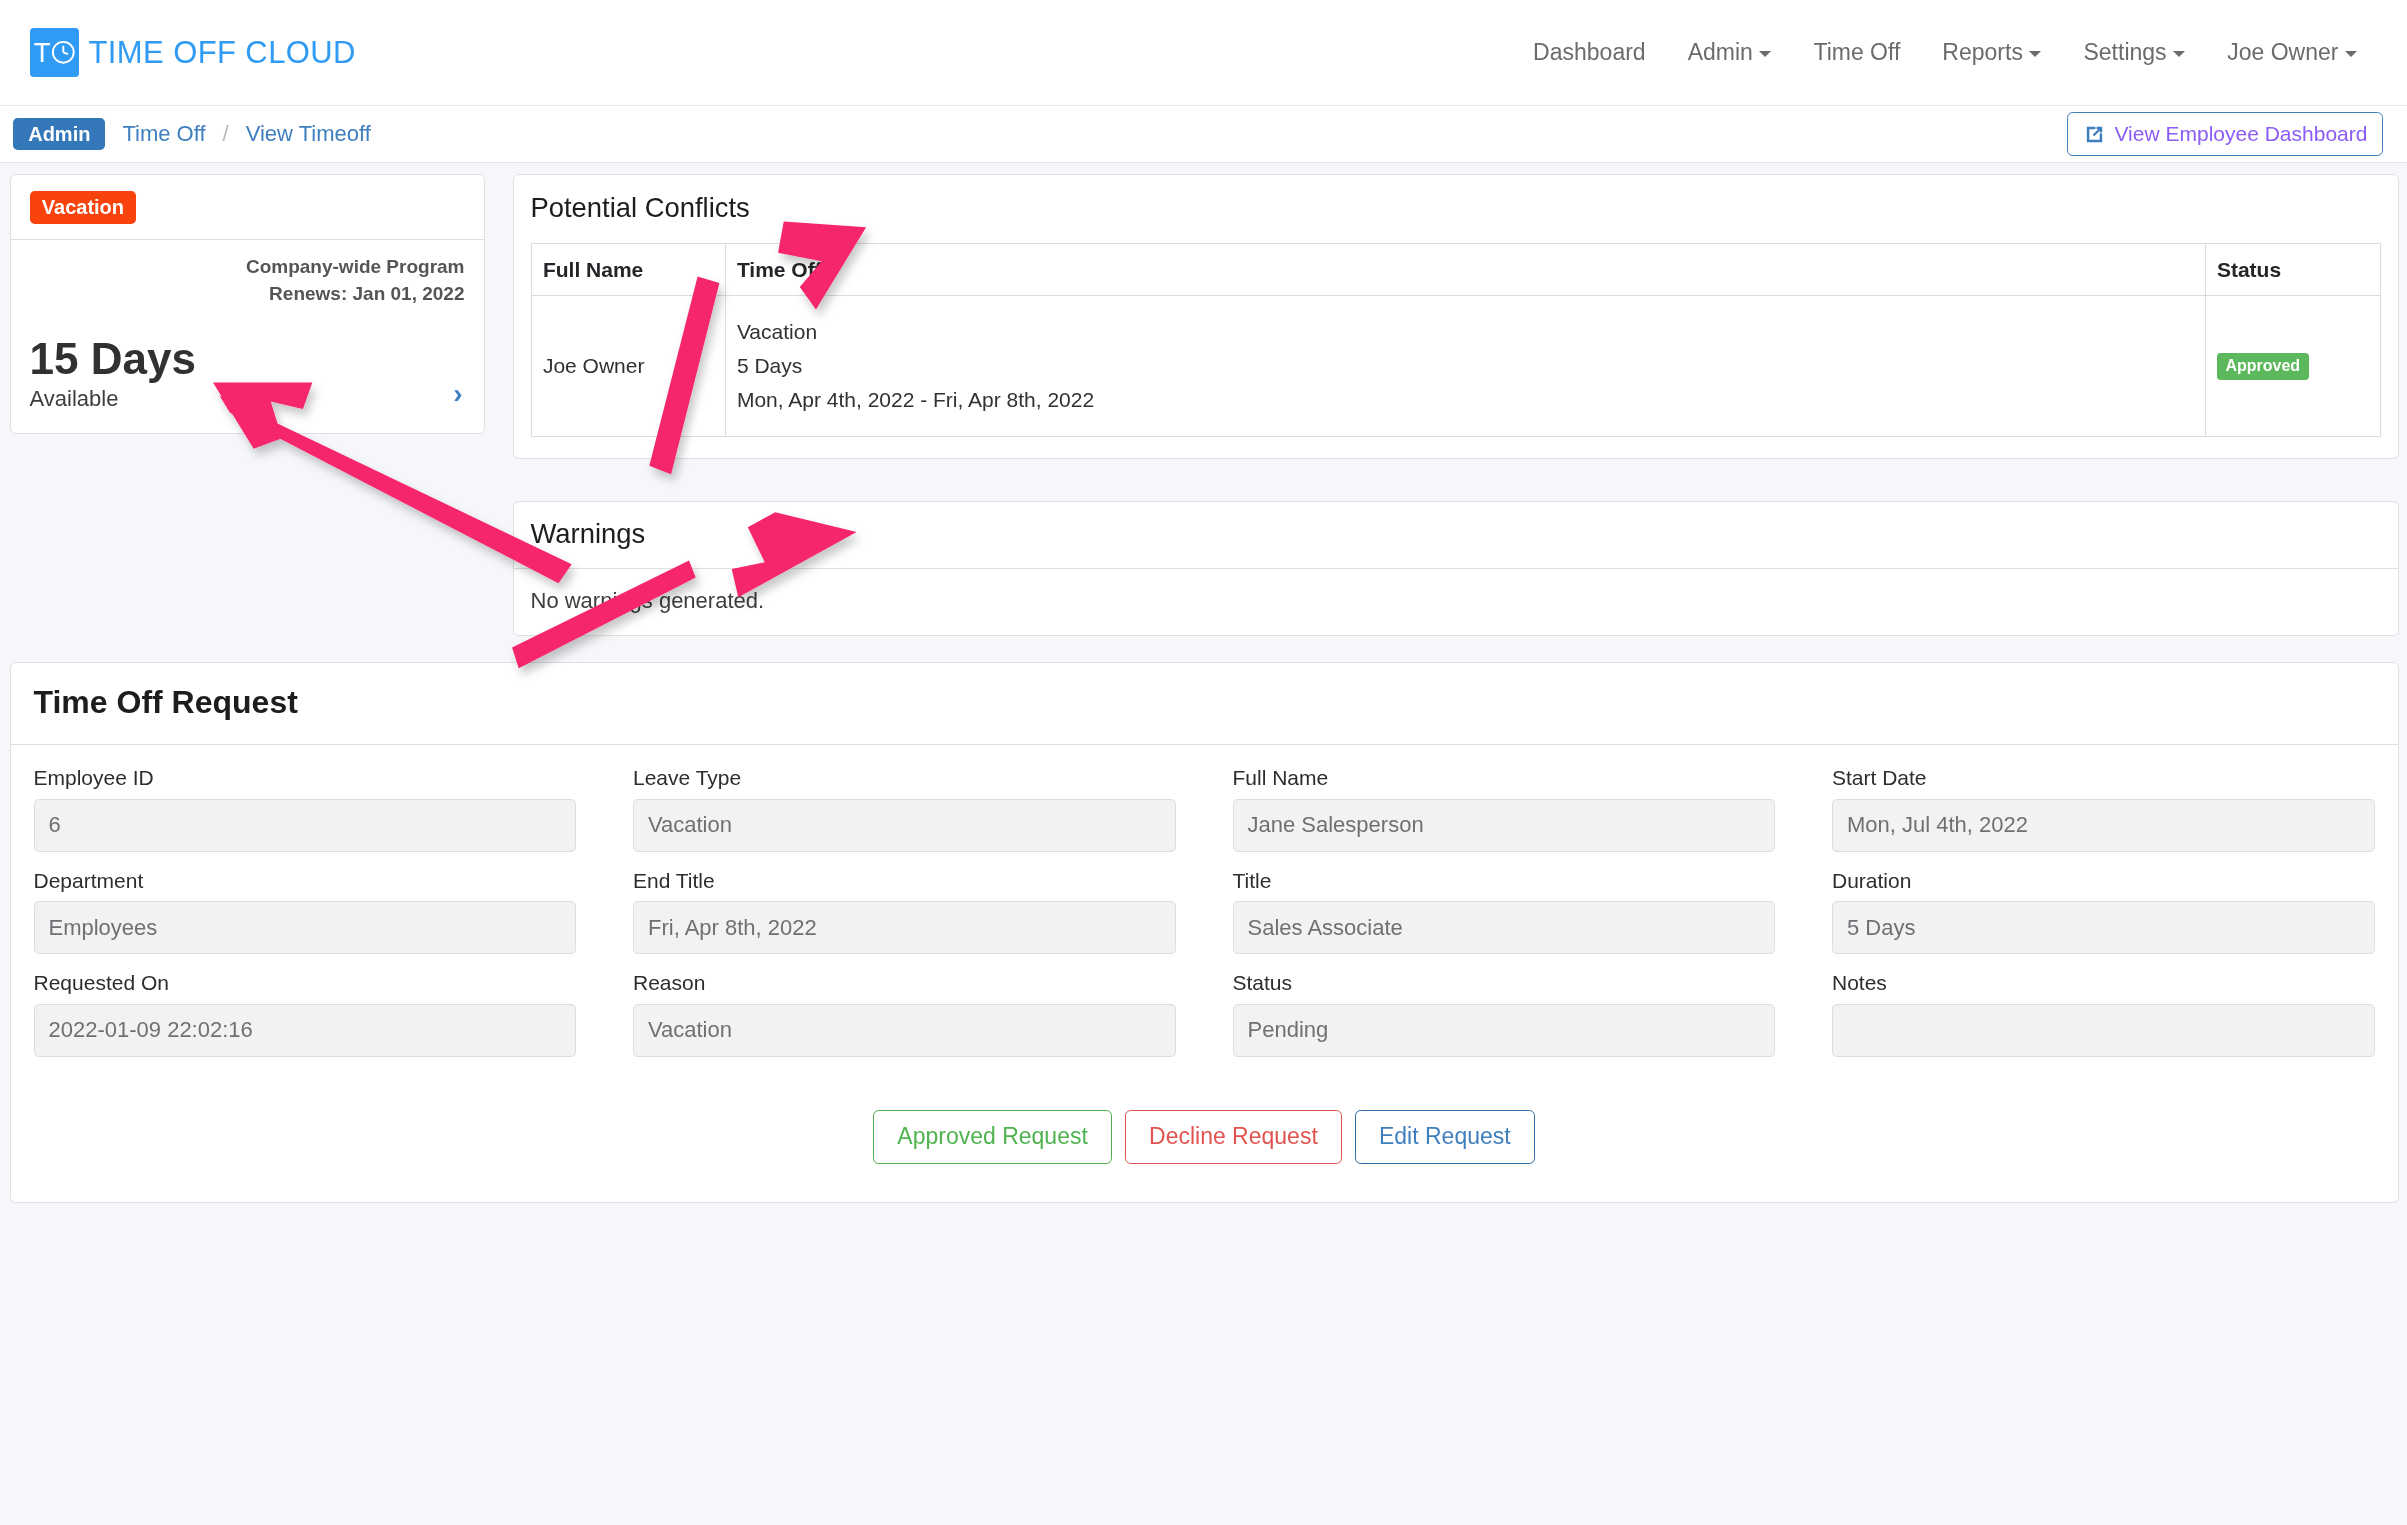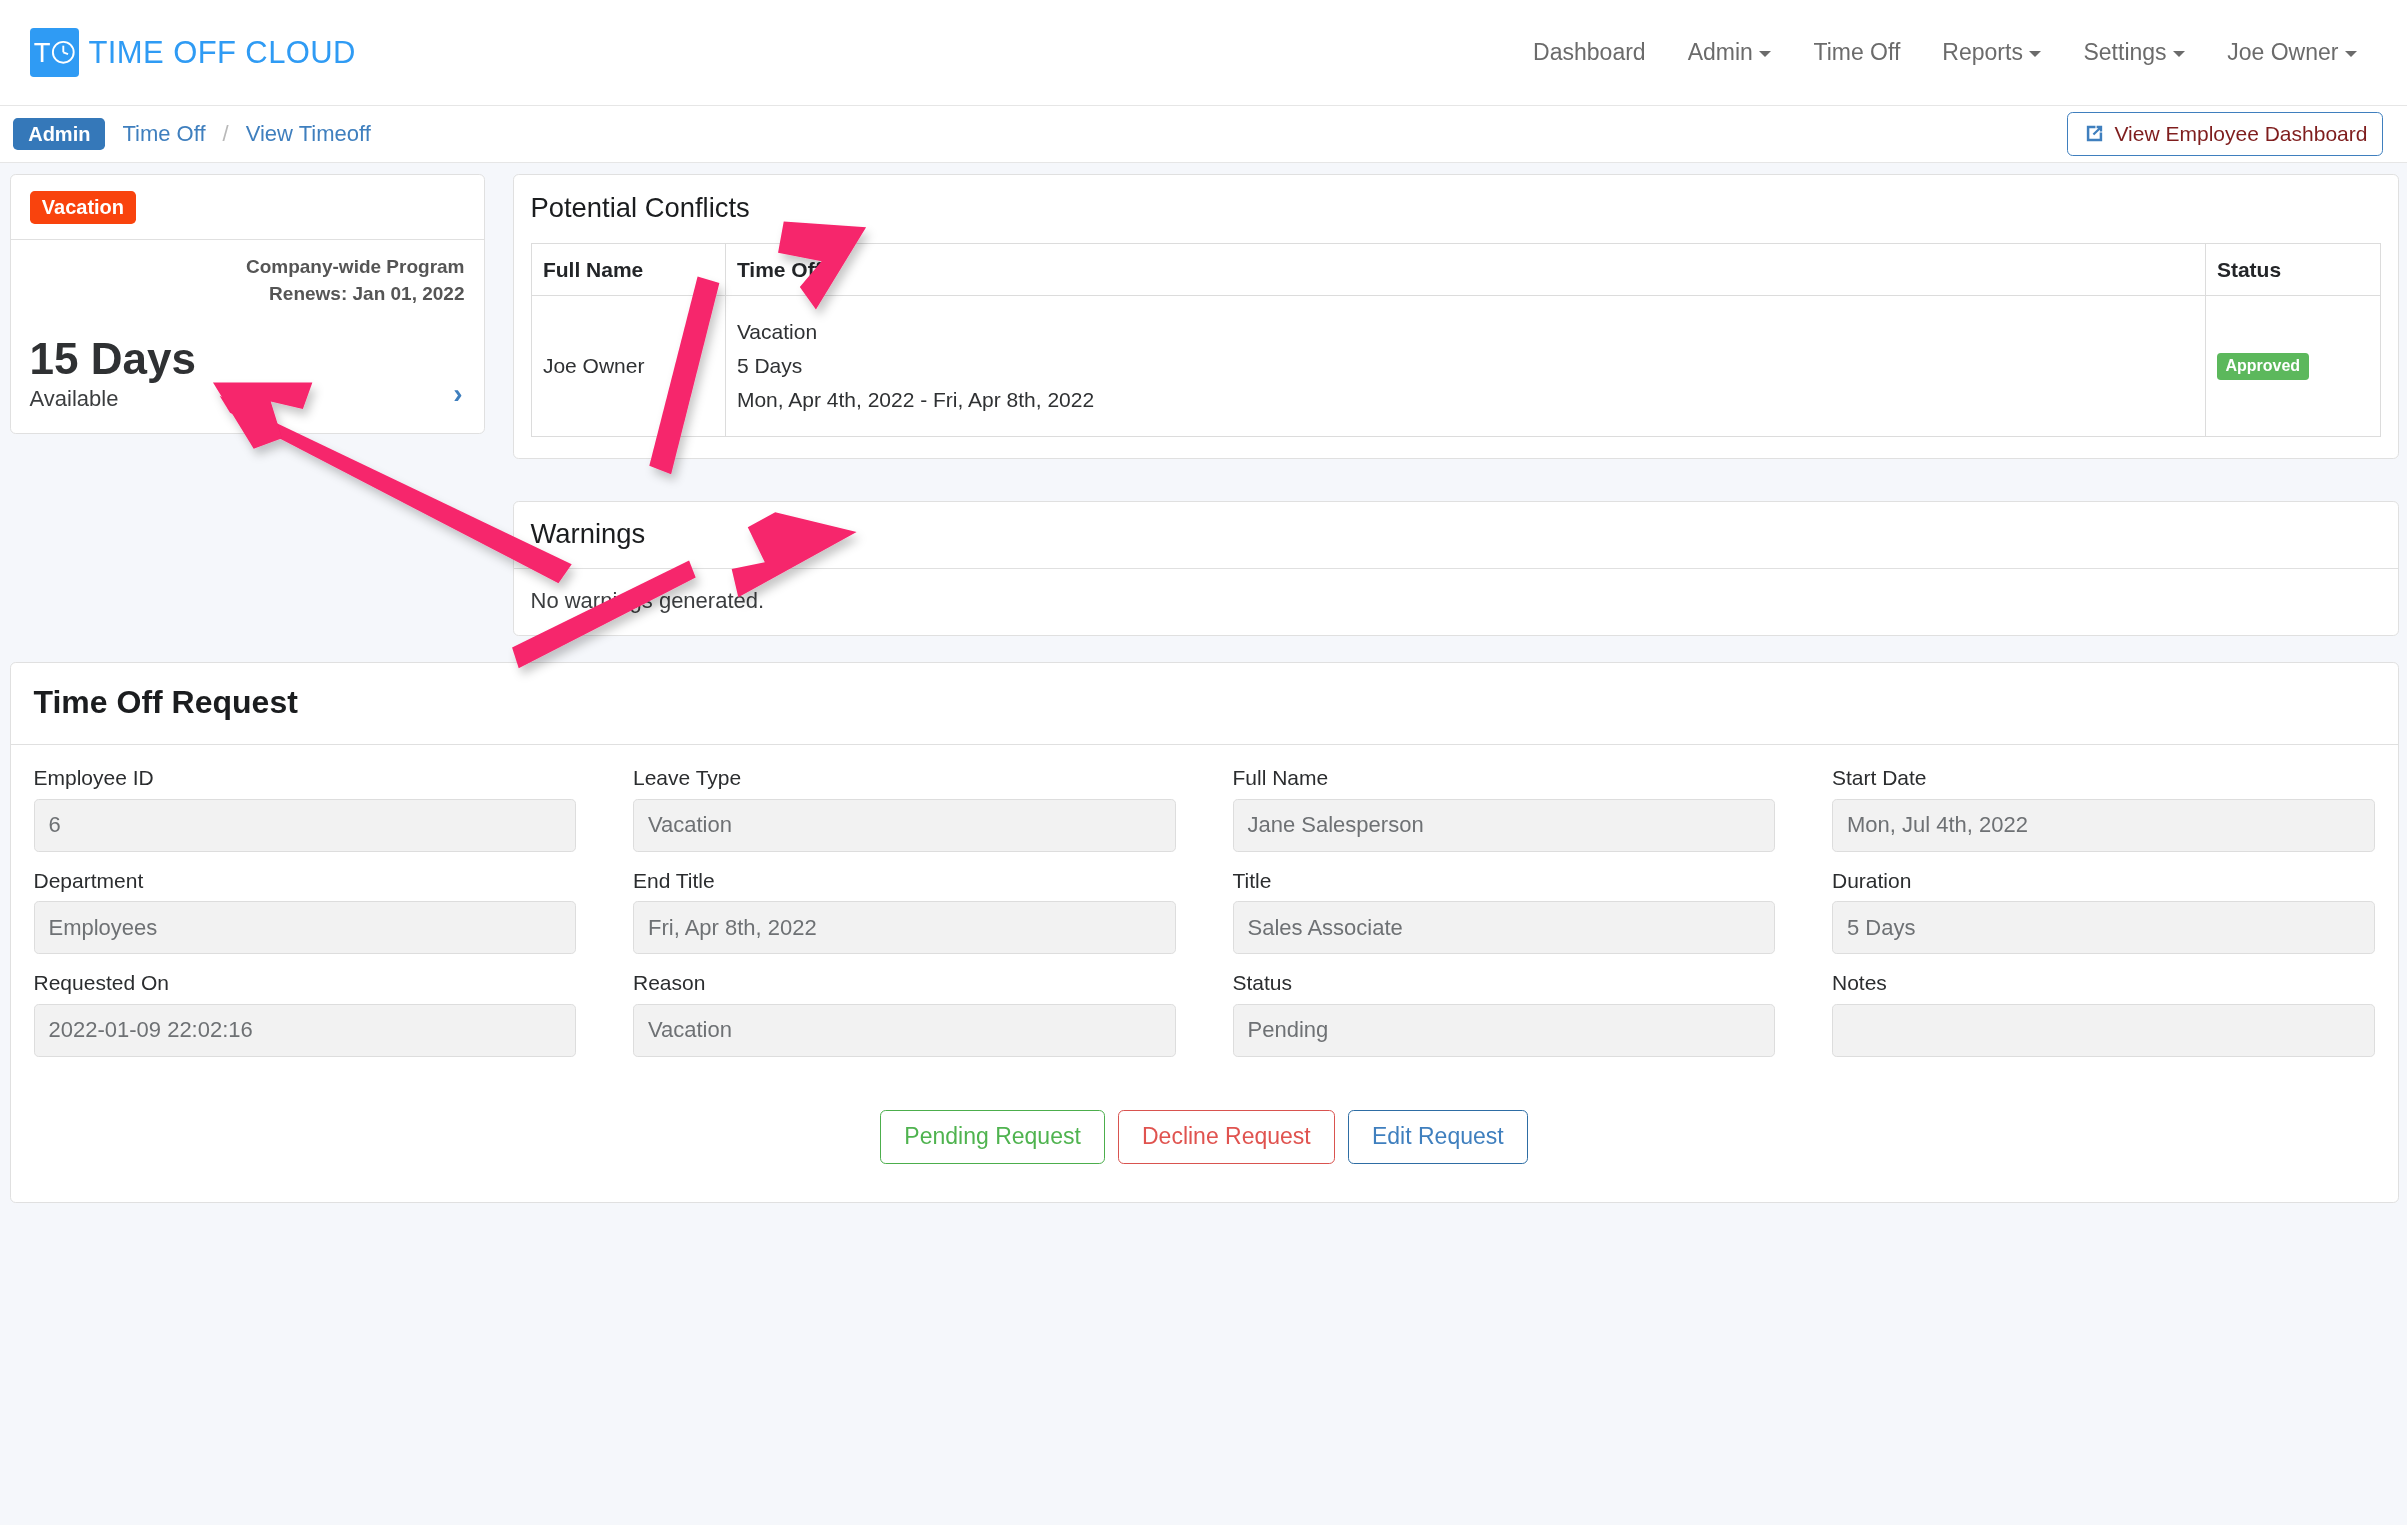--- a/index.html
+++ b/index.html
@@ -54,22 +54,22 @@
     border-radius: 4.7px; padding: 5.7px 15px 6.6px; line-height: 1;
   }
   .crumb-link {
     color: #3f7fbe; font-size: 22px; margin-left: 17px; cursor: pointer;
     text-decoration: none;
   }
   .crumb-sep { color: #b9b9b9; font-size: 22px; margin-left: 17px; }
   .crumb-spacer { flex: 1; }
   .view-emp-btn {
     border: 0.9px solid #3f7fbe; border-radius: 5.7px; background: #fff;
-    color: #7f1d1d; font-size: 21px; padding: 8.5px 15px 9.5px;
-    display: flex; align-items: flex-start; gap: 8.5px; cursor: pointer;
+    color: #8b5cf6; font-size: 21px; padding: 8.5px 15px 9.5px;
+    display: flex; align-items: flex-end; gap: 8.5px; cursor: pointer;
     margin-right: 11.4px;
   }
 
   
   .content { position: absolute; top: 163px; left: 0; width: 2408px; }
 
   .row-top { display: flex; align-items: flex-start; padding: 11.4px 9.5px 0 9.5px; }
 
   .card {
     background: #ffffff; border: 0.9px solid #e0e0e0; border-radius: 5.7px;
@@ -328,21 +328,21 @@
           <div class="ctrl">Pending</div>
         </div>
         <div class="field">
           <label>Notes</label>
           <div class="ctrl"></div>
         </div>
 
       </div>
 
       <div class="actions">
-        <div class="btn btn-approve">Pending Request</div>
+        <div class="btn btn-approve">Approved Request</div>
         <div class="btn btn-decline">Decline Request</div>
         <div class="btn btn-edit">Edit Request</div>
       </div>
     </div>
   </div>
 
   <svg class="arrows" viewBox="0 0 2544 1612">
     <defs>
       <filter id="arrowShadow" x="-30%" y="-30%" width="160%" height="160%">
         <feDropShadow dx="4" dy="7" stdDeviation="5" flood-color="#000000" flood-opacity="0.22"></feDropShadow>

